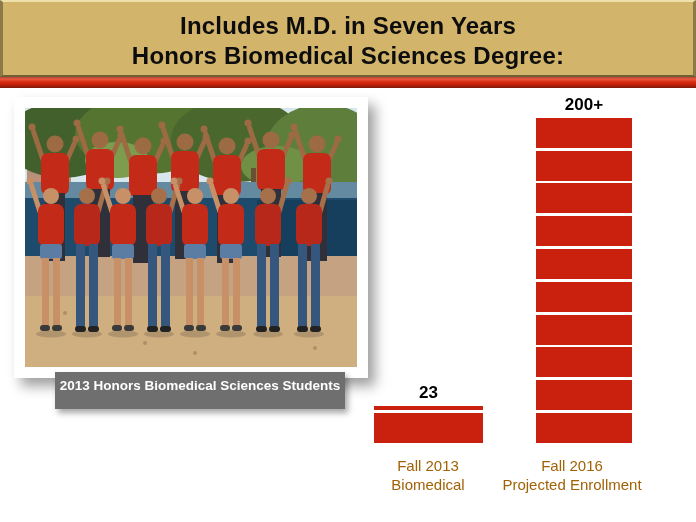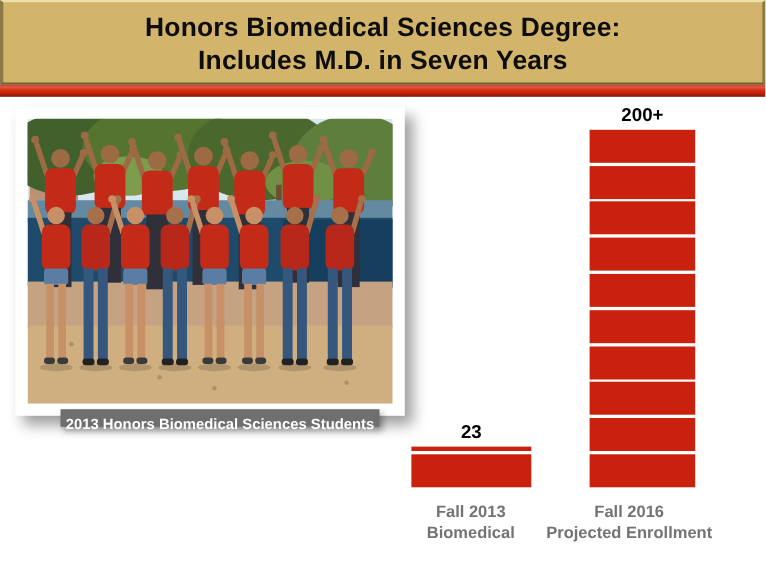--- a/index.html
+++ b/index.html
@@ -26,53 +26,53 @@
     background:linear-gradient(180deg,#b3402e 0%,#e85a41 18%,#d92c11 45%,#c02108 70%,#7c1a0c 100%);
   }
   
   .photo-frame{
     position:absolute;left:14px;top:97px;width:354px;height:281px;box-sizing:border-box;
     background:#ffffff;padding:11px;
     box-shadow:7px 8px 12px rgba(0,0,0,.38);
   }
   .photo-frame svg{display:block;width:100%;height:100%;}
   .photo-caption{
-    position:absolute;left:55px;top:372px;width:290px;height:16px;
+    position:absolute;left:55px;top:372px;width:290px;height:37px;
     background:var(--caption-bg,#6F6F6F);color:#fff;
     font-size:13.5px;font-weight:700;line-height:28px;text-align:center;
     box-shadow:3px 4px 6px rgba(0,0,0,.35);
     white-space:nowrap;
   }
   
   .chart{position:absolute;left:0;top:0;width:696px;height:522px;pointer-events:none;}
   .bar-col{
     position:absolute;top:0;height:443px;
     display:flex;flex-direction:column;justify-content:flex-end;align-items:center;
   }
   .bar-col.b1{left:374px;width:109px;}
   .bar-col.b2{left:536px;width:96px;}
   .value-label{font-size:17px;font-weight:700;color:#000;margin-bottom:3px;}
   .bar-stack{width:100%;}
   .bar-stack .seg{width:100%;background:var(--bar-red,#C9210E);}
   .cat-label{
     position:absolute;top:456px;text-align:center;
-    font-size:15px;font-weight:700;line-height:19px;color:#737373;
+    font-size:15px;font-weight:400;line-height:19px;color:#a16207;
   }
   .cat-label.c1{left:328px;width:200px;}
   .cat-label.c2{left:472px;width:200px;}
 </style>
 </head>
 <body>
 
 <div class="slide">
 
   <div class="banner">
     <div class="title-wrap">
+      <div class="title-line">Includes M.D. in Seven Years</div>
       <div class="title-line">Honors Biomedical Sciences Degree:</div>
-      <div class="title-line">Includes M.D. in Seven Years</div>
     </div>
   </div>
   <div class="stripe"></div>
 
   <div class="photo-frame">
     <svg viewBox="0 0 332 259" preserveAspectRatio="none">
       <defs>
 
         <g id="pB">
           <path d="M-12,46 L-22,16" stroke="#9c6b44" stroke-width="5" fill="none"></path>

